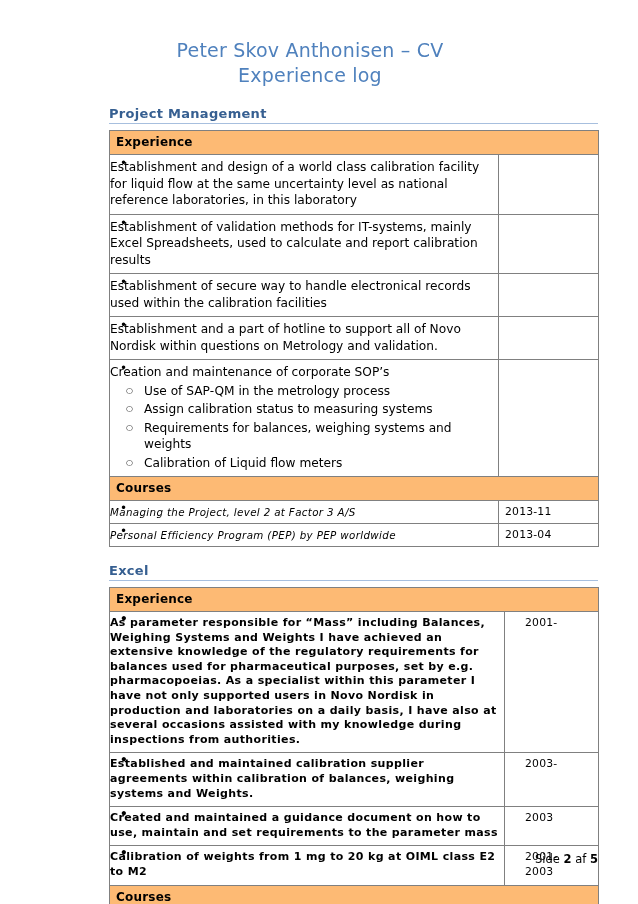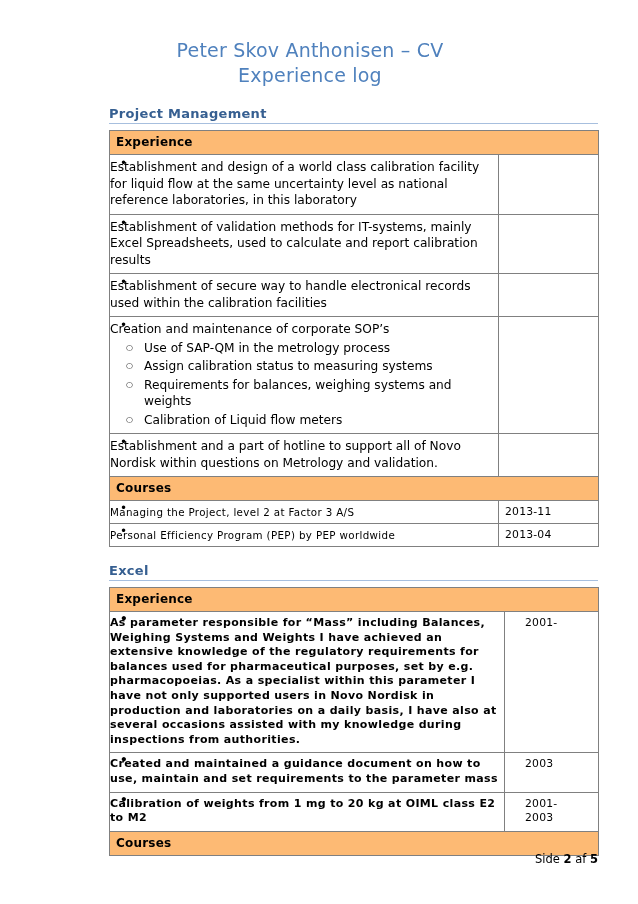--- a/index.html
+++ b/index.html
@@ -123,20 +123,21 @@
     font-size: 12.2px;
     line-height: 16.5px;
   }
 
   
   .pm-course .cellpad {
     padding: 4px 4px 4px 0;
     font-size: 10.3px;
     line-height: 14px;
     letter-spacing: 0.35px;
+    font-style: italic;
   }
   .pm-course .datepad {
     padding: 4px 6px;
     font-size: 10.8px;
     line-height: 14px;
     letter-spacing: 0.2px;
   }
 
   
   .mass-exp .cellpad {
@@ -203,20 +204,29 @@
             <li class="cellpad">Establishment of validation methods for IT-systems, mainly Excel Spreadsheets, used to calculate and report calibration results</li>
           </ul>
         </td>
         <td class="datepad"></td>
       </tr>
 
       <tr class="pm-exp">
         <td>
           <ul class="b">
             <li class="cellpad">Establishment of secure way to handle electronical records used within the calibration facilities</li>
+          </ul>
+        </td>
+        <td class="datepad"></td>
+      </tr>
+
+      <tr class="pm-exp">
+        <td>
+          <ul class="b">
+            <li class="cellpad">Establishment and a part of hotline to support all of Novo Nordisk within questions on Metrology and validation.</li>
           </ul>
         </td>
         <td class="datepad"></td>
       </tr>
 
       <tr class="pm-exp">
         <td>
           <ul class="b">
             <li class="cellpad">
               <span>Creation and maintenance of corporate SOP’s</span>
@@ -225,29 +235,20 @@
                 <li>Assign calibration status to measuring systems</li>
                 <li>Requirements for balances, weighing systems and weights</li>
                 <li>Calibration of Liquid flow meters</li>
               </ul>
             </li>
           </ul>
         </td>
         <td class="datepad"></td>
       </tr>
 
-      <tr class="pm-exp">
-        <td>
-          <ul class="b">
-            <li class="cellpad">Establishment and a part of hotline to support all of Novo Nordisk within questions on Metrology and validation.</li>
-          </ul>
-        </td>
-        <td class="datepad"></td>
-      </tr>
-
       <tr>
         <td class="hdr-cell" colspan="2">Courses</td>
       </tr>
 
       <tr class="pm-course">
         <td>
           <ul class="b">
             <li class="cellpad">Managing the Project, level 2 at Factor 3 A/S</li>
           </ul>
         </td>
@@ -279,20 +280,28 @@
 
       <tr class="mass-exp">
         <td>
           <ul class="b">
             <li class="cellpad">As parameter responsible for “Mass” including Balances, Weighing Systems and Weights I have achieved an extensive knowledge of the regulatory requirements for balances used for pharmaceutical purposes, set by e.g. pharmacopoeias. As a specialist within this parameter I have not only supported users in Novo Nordisk in production and laboratories on a daily basis, I have also at several occasions assisted with my knowledge during inspections from authorities.</li>
           </ul>
         </td>
         <td class="datepad">2001-</td>
       </tr>
 
+      <tr class="mass-exp">
+        <td>
+          <ul class="b">
+            <li class="cellpad">Established and maintained calibration supplier agreements within calibration of balances, weighing systems and Weights.</li>
+          </ul>
+        </td>
+        <td class="datepad">2003-</td>
+      </tr>
 
       <tr class="mass-exp">
         <td>
           <ul class="b">
             <li class="cellpad">Created and maintained a guidance document on how to use, maintain and set requirements to the parameter mass</li>
           </ul>
         </td>
         <td class="datepad">2003</td>
       </tr>
 

